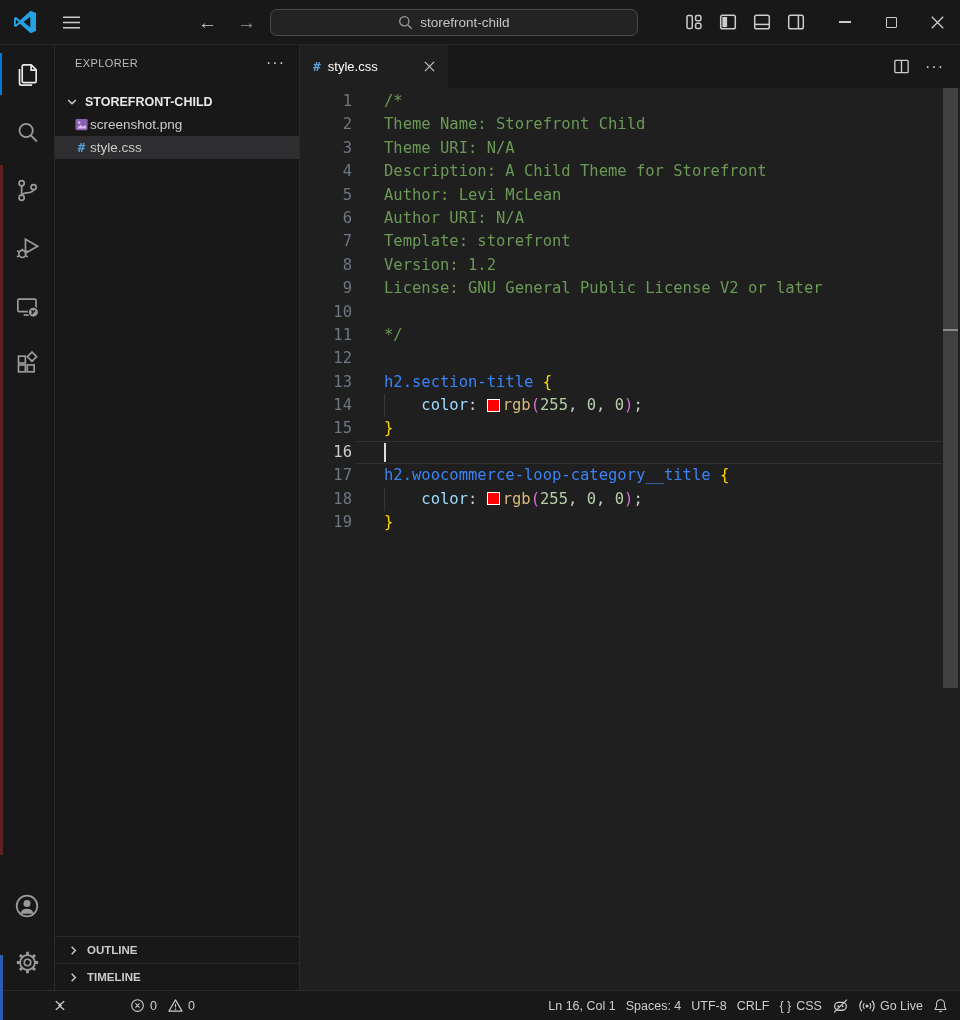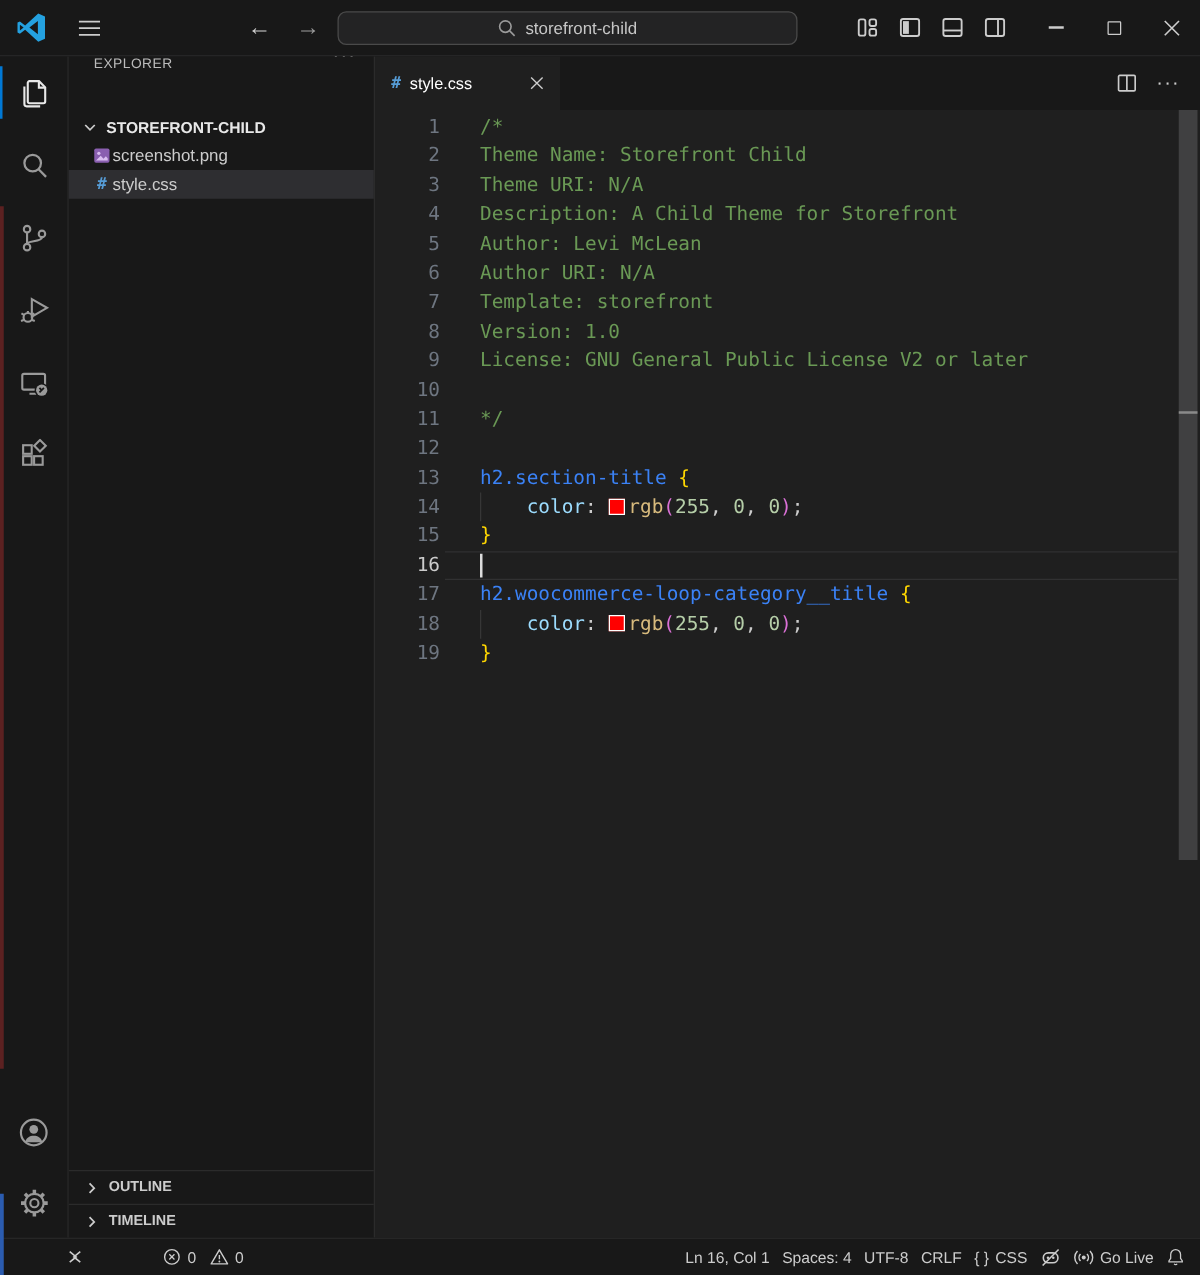--- a/index.html
+++ b/index.html
@@ -33,21 +33,21 @@
 
   
   .activitybar { width:55px; flex:none; border-right:1px solid #2b2b2b; display:flex; flex-direction:column; background:#181818; }
   .ab-item { height:58px; position:relative; display:flex; align-items:center; justify-content:center; cursor:pointer; }
   .ab-item.active::before { content:""; position:absolute; left:0; top:8px; bottom:8px; width:2px; background:#0078d4; }
   .ab-bottom { margin-top:auto; }
   .ab-bottom .ab-item { height:56px; }
 
   
   .sidebar { width:245px; flex:none; border-right:1px solid #2b2b2b; display:flex; flex-direction:column; background:#181818; }
-  .sb-header { height:36px; display:flex; justify-content:space-between; padding:0 14px 0 20px; }
+  .sb-header { height:36px; display:flex; align-items:center; justify-content:space-between; padding:0 14px 0 20px; }
   .sb-title { font-size:11px; letter-spacing:.4px; color:#bbbbbb; }
   .dots { color:#cccccc; font-size:16px; letter-spacing:1px; line-height:0; cursor:pointer; }
   .tree { margin-top:9px; }
   .row { height:23px; display:flex; align-items:center; cursor:pointer; }
   .row.folder { padding-left:10px; font-weight:bold; font-size:12.5px; color:#e8e8e8; gap:6px; }
   .row.file { padding-left:18px; font-size:13.5px; color:#cccccc; }
   .row.file.selected { background:#2e2e31; }
   .file-icon { width:17px; display:flex; justify-content:center; }
   .hash-icon { color:#569cd6; font-weight:bold; font-family:"DejaVu Sans Mono", monospace; font-size:13px; }
   .sb-sections { margin-top:auto; }
@@ -329,21 +329,21 @@
             <div class="code-line">
               <div class="ln">6</div>
               <div class="code"><span class="tk-comment">Author URI: N/A</span></div>
             </div>
             <div class="code-line">
               <div class="ln">7</div>
               <div class="code"><span class="tk-comment">Template: storefront</span></div>
             </div>
             <div class="code-line">
               <div class="ln">8</div>
-              <div class="code"><span class="tk-comment">Version: 1.0</span></div>
+              <div class="code"><span class="tk-comment">Version: 1.2</span></div>
             </div>
             <div class="code-line">
               <div class="ln">9</div>
               <div class="code"><span class="tk-comment">License: GNU General Public License V2 or later</span></div>
             </div>
             <div class="code-line">
               <div class="ln">10</div>
             </div>
             <div class="code-line">
               <div class="ln">11</div>

